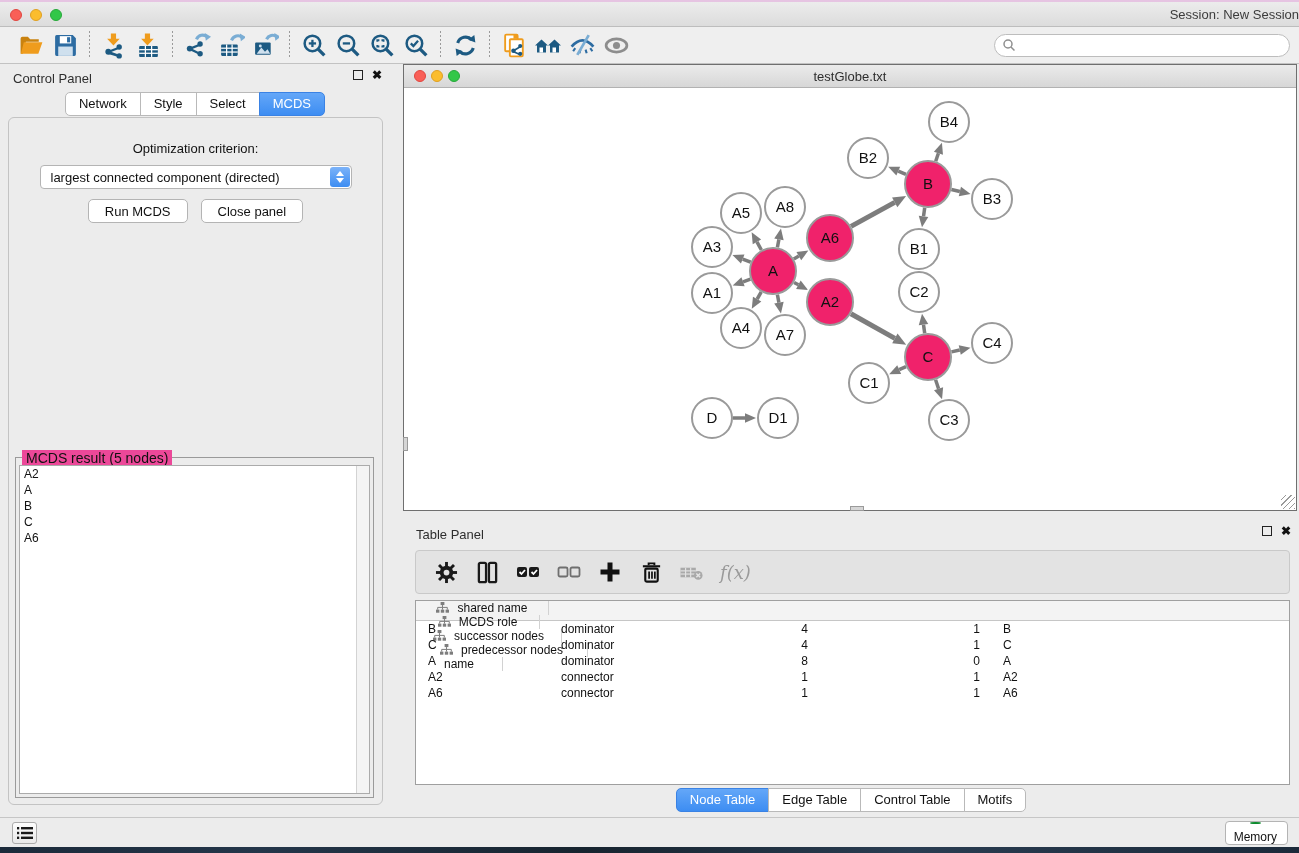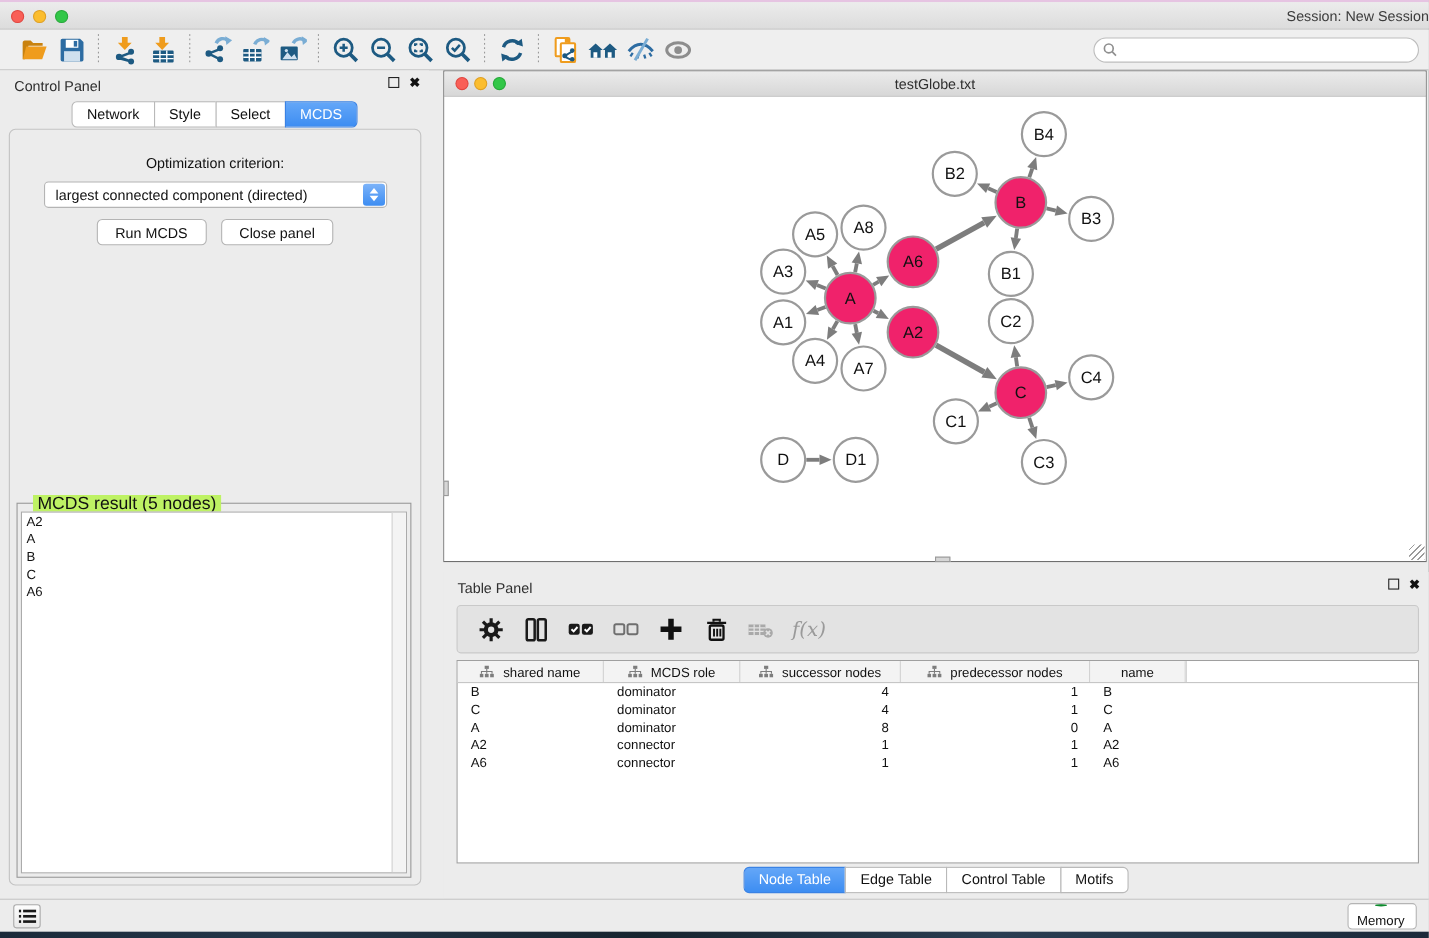--- a/index.html
+++ b/index.html
@@ -59,22 +59,22 @@
     align-items:center; justify-content:center; gap:2px; }
   .dd-up { width:0; height:0; border-left:4px solid transparent; border-right:4px solid transparent;
     border-bottom:5px solid #fff; }
   .dd-down { width:0; height:0; border-left:4px solid transparent; border-right:4px solid transparent;
     border-top:5px solid #fff; }
   .btn-row { display:flex; justify-content:center; gap:13px; margin-top:10px; }
   .mac-btn { height:24px; padding:0 16px; background:#fff; border:1px solid #b4b4b4;
     border-radius:5px; font-size:13px; color:#111; font-family:"Liberation Sans",sans-serif; cursor:default; }
   .result-group { position:absolute; left:6px; right:8px; top:339px; bottom:6px;
     border:1px solid #9a9a9a; }
-  .result-legend { position:absolute; left:14px; top:-8px; background:#bef264; padding:0 4px;
-    font-size:16px; color:#111; }
+  .result-legend { position:absolute; left:6px; top:-8px; background:#ec4899; padding:0 4px;
+    font-size:14px; color:#111; }
   .result-list { position:absolute; left:3px; right:3px; top:7px; bottom:3px; background:#fff;
     border:1px solid #ababab; overflow:hidden; }
   .result-scroll { position:absolute; right:0; top:0; bottom:0; width:13px; background:#f4f4f4;
     border-left:1px solid #d3d3d3; }
   .result-item { font-size:12px; line-height:16px; padding-left:4px; color:#111; }
   
   .net-window { position:absolute; left:403px; top:64px; width:894px; height:447px;
     border:1px solid #6f6f6f; background:#fff; }
   .net-titlebar { position:relative; height:23px;
     background:linear-gradient(#ebebeb,#d7d7d7); border-bottom:1px solid #b2b2b2; }
@@ -90,21 +90,21 @@
     background:#d6d6d6; border:1px solid #9a9a9a; }
   
   .table-panel { position:absolute; left:403px; top:520px; width:896px; height:297px; background:#ececec; }
   .tp-toolbar { position:absolute; left:12px; right:9px; top:30px; height:44px;
     background:#e3e3e3; border:1px solid #c9c9c9; border-radius:4px;
     display:flex; align-items:center; gap:15px; padding-left:17px; }
   .tp-icon { display:flex; align-items:center; justify-content:center; width:26px; height:26px; cursor:default; }
   .fx-label { font-family:"DejaVu Serif", serif; font-style:italic; font-size:18px; color:#9a9a9a; }
   .data-table { position:absolute; left:12px; right:9px; top:80px; height:185px;
     background:#fff; border:1px solid #9f9f9f; overflow:hidden; }
-  .dt-header { display:flex; height:20px; border-bottom:1px solid #c6c6c6; background:#f3f3f3; }
+  .dt-header { display:flex; height:20px; border-bottom:1px solid #c6c6c6; background:#f3f3f3;flex-direction:column; }
   .dt-hcell { display:flex; align-items:center; justify-content:center; gap:8px;
     border-right:1px solid #d2d2d2; font-size:12px; color:#111; height:100%; }
   .dt-hfill { flex:1; background:#fff; border-left:1px solid #d2d2d2; }
   .dt-row { display:flex; height:16px; align-items:center; }
   .dt-cell { font-size:12px; color:#111; white-space:nowrap; overflow:hidden; }
   .dt-cell.num { text-align:right; padding-right:11px; }
   .dt-cell.txt { padding-left:12px; text-align:left; }
   .tp-tabs { position:absolute; left:0; right:0; bottom:5px; display:flex; justify-content:center; }
   
   .status-bar { position:absolute; left:0; bottom:6px; width:100%; height:30px;

